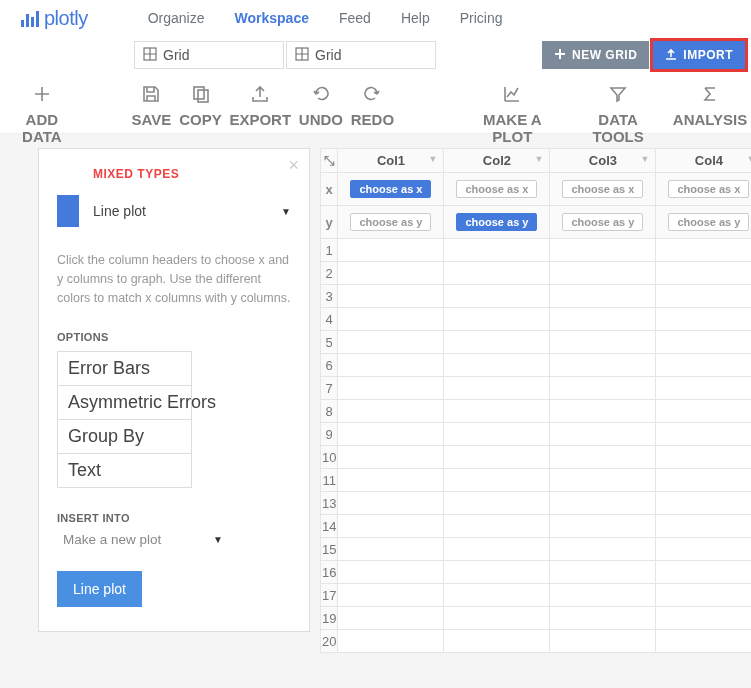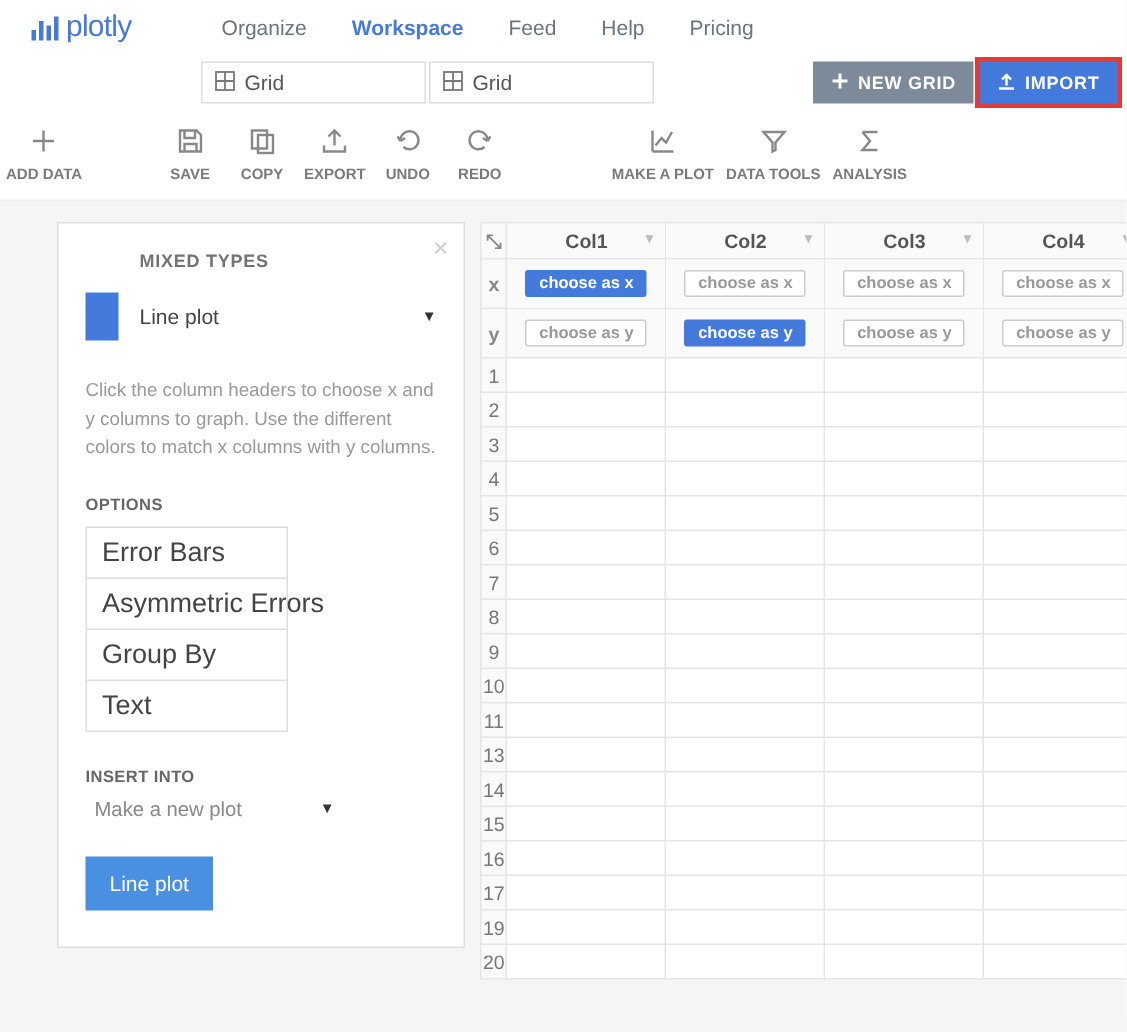--- a/index.html
+++ b/index.html
@@ -85,21 +85,21 @@
     border-bottom: 1px solid #EEE;
   }
   .tool {
     display: flex;
     flex-direction: column;
     align-items: center;
     justify-content: center;
     gap: 4px;
     padding: 6px 4px 0;
     color: #7A7A7A;
-    font-size: 10px;
+    font-size: 15px;
     font-weight: 600;
     cursor: pointer;
     min-width: 48px;
     text-align: center;
   }
   .tool.wide { min-width: 70px; }
   .tool svg { stroke: #888; }
   .toolbar-gap { width: 44px; }
   .toolbar-gap-big { width: 60px; }
   
@@ -123,21 +123,21 @@
     position: absolute;
     top: 6px; right: 10px;
     color: #CCC;
     font-size: 18px;
     cursor: pointer;
     font-weight: 300;
   }
   .side-title {
     font-size: 12px;
     font-weight: 700;
-    color: #737373;
+    color: #ef4444;
     margin: 0 0 14px 36px;
     letter-spacing: 0.5px;
   }
   .plot-select {
     display: flex;
     align-items: center;
     gap: 14px;
     margin-bottom: 24px;
   }
   .swatch { width: 22px; height: 32px; background: var(--blue); }

